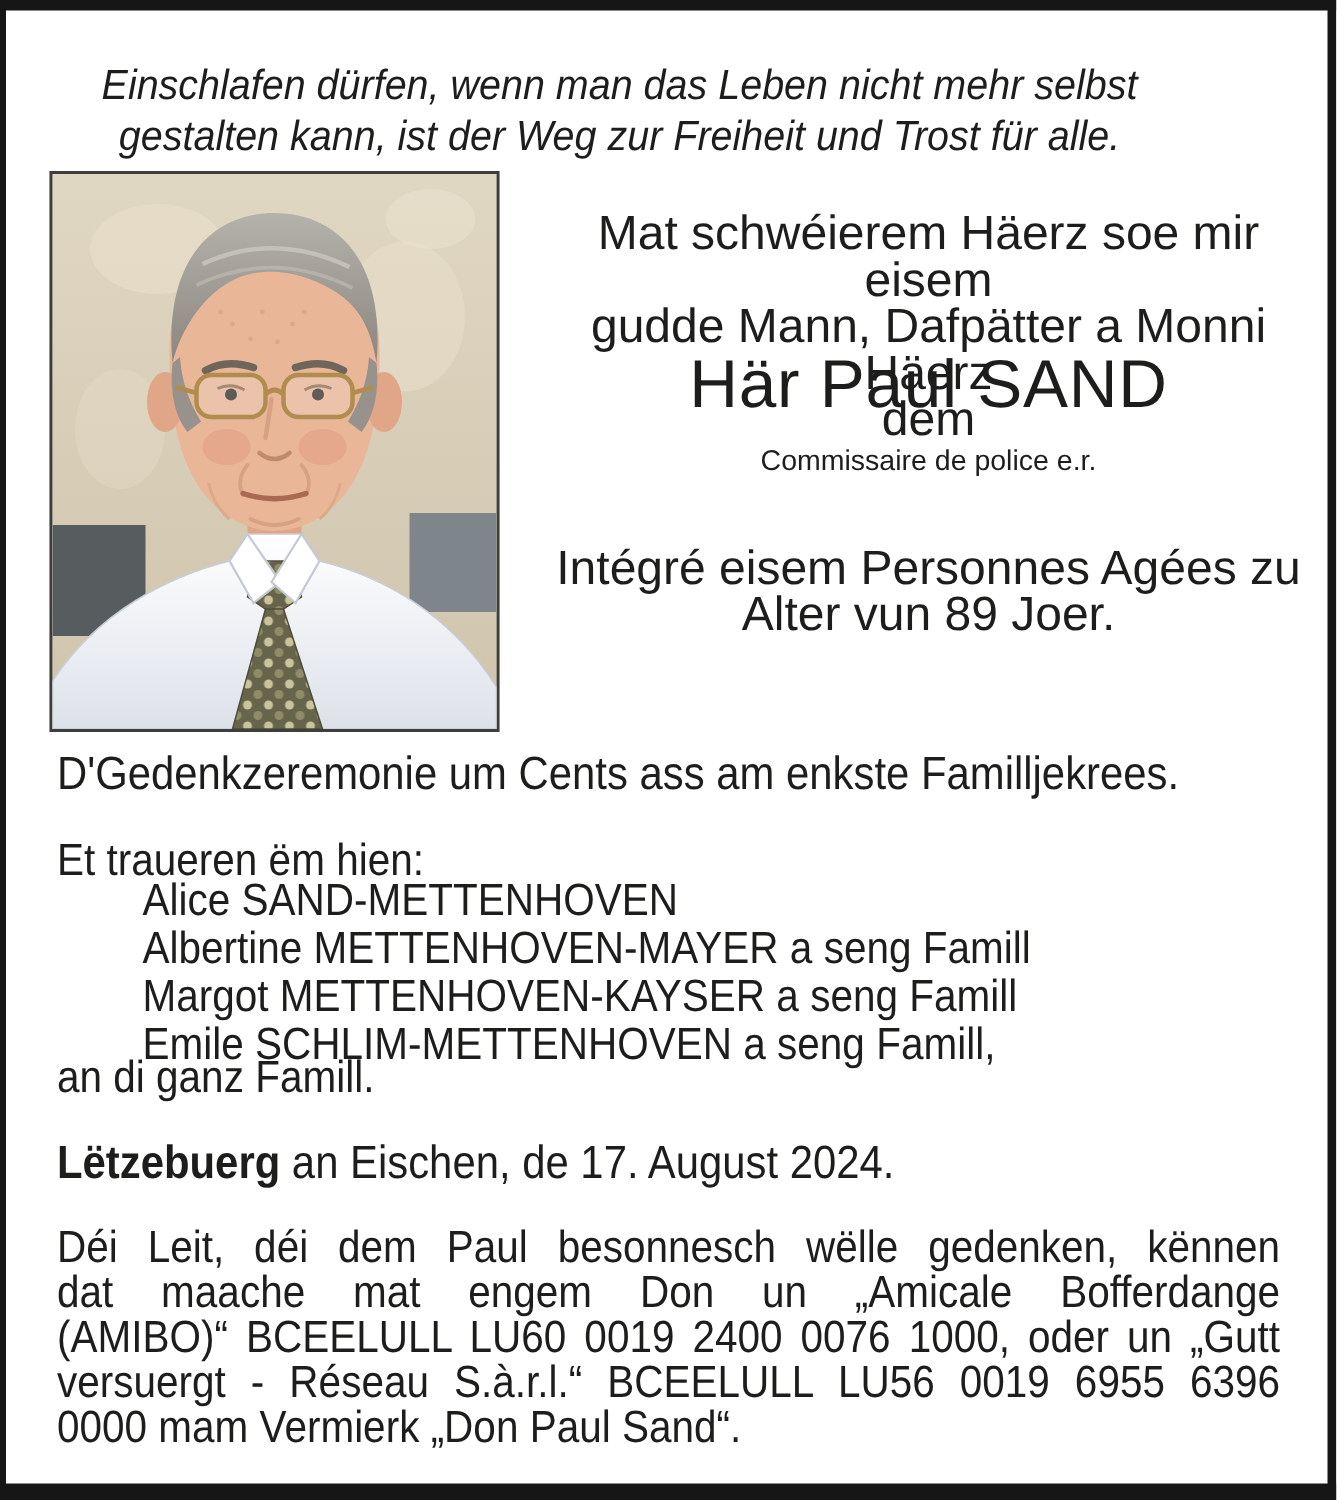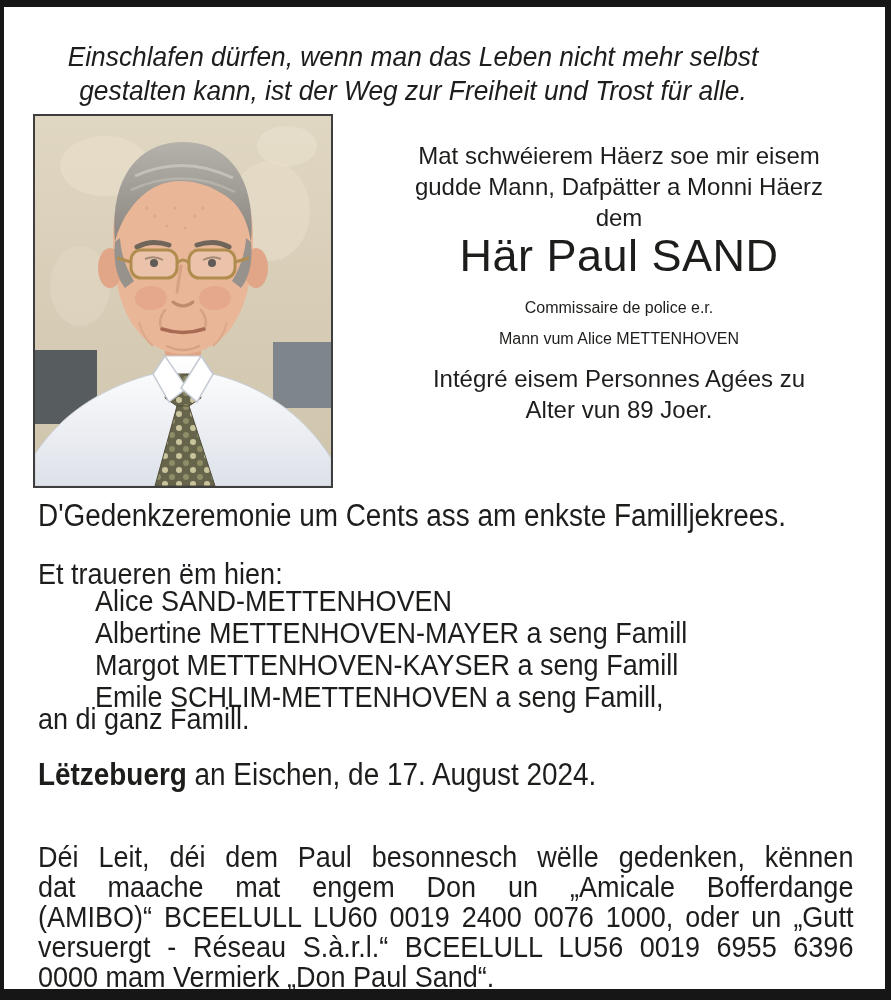--- a/index.html
+++ b/index.html
@@ -27,39 +27,39 @@
   .epi-line { transform:scaleX(0.94); white-space:nowrap; }
 
   
   .photo-frame { left:33px; top:114px; width:300px; height:374px;
                  border:2px solid #3e3e3e; box-sizing:border-box; background:#d8cfbd; }
   .photo-frame svg { display:block; }
 
   
   .rc { left:352px; width:534px; text-align:center; }
   .rc-intro { top:140px; }
-  .rc-line { font-size:24px; line-height:31px; }
+  .rc-line { font-size:32px; line-height:31px; }
   .deceased-name { top:232px; font-size:45px; font-weight:normal; line-height:48px; letter-spacing:0.5px; }
   .rc-title { top:292px; }
-  .rc-sub-line { font-size:16px; line-height:31px; }
+  .rc-sub-line { font-size:19px; line-height:31px; }
   .rc-death { top:363px; }
 
   
   .cond { white-space:nowrap; transform:scaleX(0.9); transform-origin:0 0; }
   .ceremony { left:38px; top:498px; font-size:31px; }
   .mourners-heading { left:38px; top:557px; font-size:30px; }
   .mourners { left:95px; top:585px; }
   .mourner-line { font-size:30px; line-height:32px; white-space:nowrap;
                   transform:scaleX(0.9); transform-origin:0 0; }
   .mourners-closing { left:38px; top:702px; font-size:30px; }
   .dateline { left:38px; top:757px; font-size:31px; }
   .dl-city { font-weight:bold; }
 
   
-  .donation { left:38px; top:817px; width:815px;margin-top:25px; }
+  .donation { left:38px; top:817px; width:815px; }
   .don-line { font-size:30px; line-height:30px; width:906px;
               transform:scaleX(0.9); transform-origin:0 0;
               text-align:justify; text-align-last:justify; white-space:normal; }
   .don-last { text-align-last:left; }
 </style>
 </head>
 <body>
 
 <div class="sheet">
 
@@ -166,21 +166,20 @@
   <div class="abs rc rc-intro">
       <div class="rc-line">Mat schwéierem Häerz soe mir eisem</div>
       <div class="rc-line">gudde Mann, Dafpätter a Monni Häerz</div>
       <div class="rc-line">dem</div>
     </div>
 
   <div class="abs rc deceased-name">Här Paul SAND</div>
 
   <div class="abs rc rc-title">
       <div class="rc-sub-line">Commissaire de police e.r.</div>
-      <div class="rc-sub-line">Mann vum Alice METTENHOVEN</div>
     </div>
 
   <div class="abs rc rc-death">
       <div class="rc-line">Intégré eisem Personnes Agées zu</div>
       <div class="rc-line">Alter vun 89 Joer.</div>
     </div>
 
   <div class="abs ceremony cond">D'Gedenkzeremonie um Cents ass am enkste Familljekrees.</div>
 
   <div class="abs mourners-heading cond">Et traueren ëm hien:</div>

